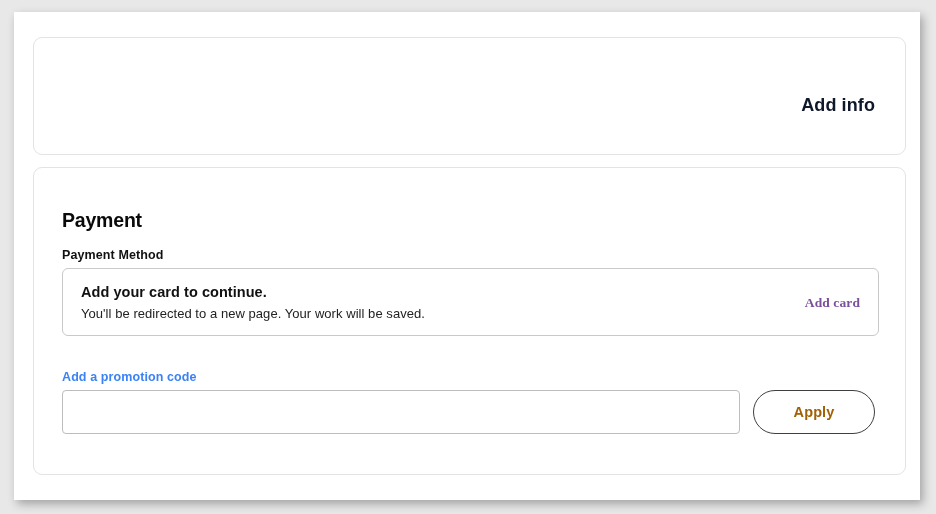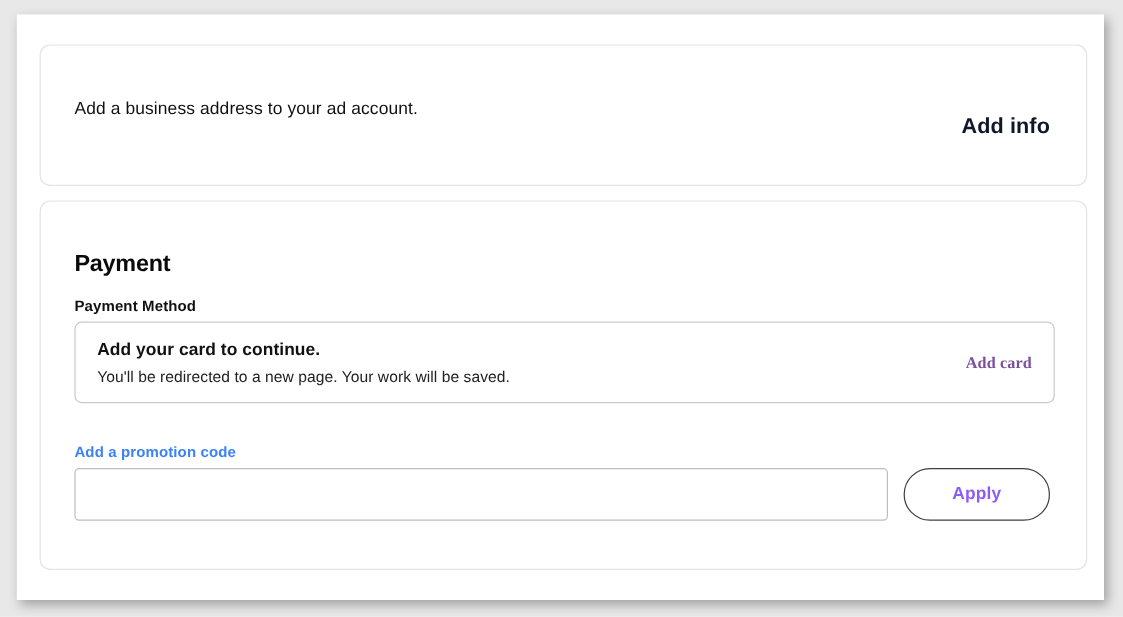--- a/index.html
+++ b/index.html
@@ -166,33 +166,32 @@
     left: 719px;
     top: 222px;
     width: 122px;
     height: 44px;
     border: 1px solid #3f3f3f;
     border-radius: 22px;
     background: #ffffff;
     font-family: "Liberation Sans", sans-serif;
     font-size: 14.5px;
     font-weight: bold;
-    color: #8b5cf6;
+    color: #a16207;
     letter-spacing: 0.1px;
     cursor: pointer;
     padding: 0;
   }
 </style>
 </head>
 <body>
 
 <div id="page-surface">
 
   <div class="card" id="address-card">
-    <div id="address-text">Add a business address to your ad account.</div>
     <button id="add-info-link">Add info</button>
   </div>
 
   <div class="card" id="payment-card">
 
     <div id="payment-heading">Payment</div>
 
     <div id="payment-method-label">Payment Method</div>
 
     <div id="payment-method-box">

